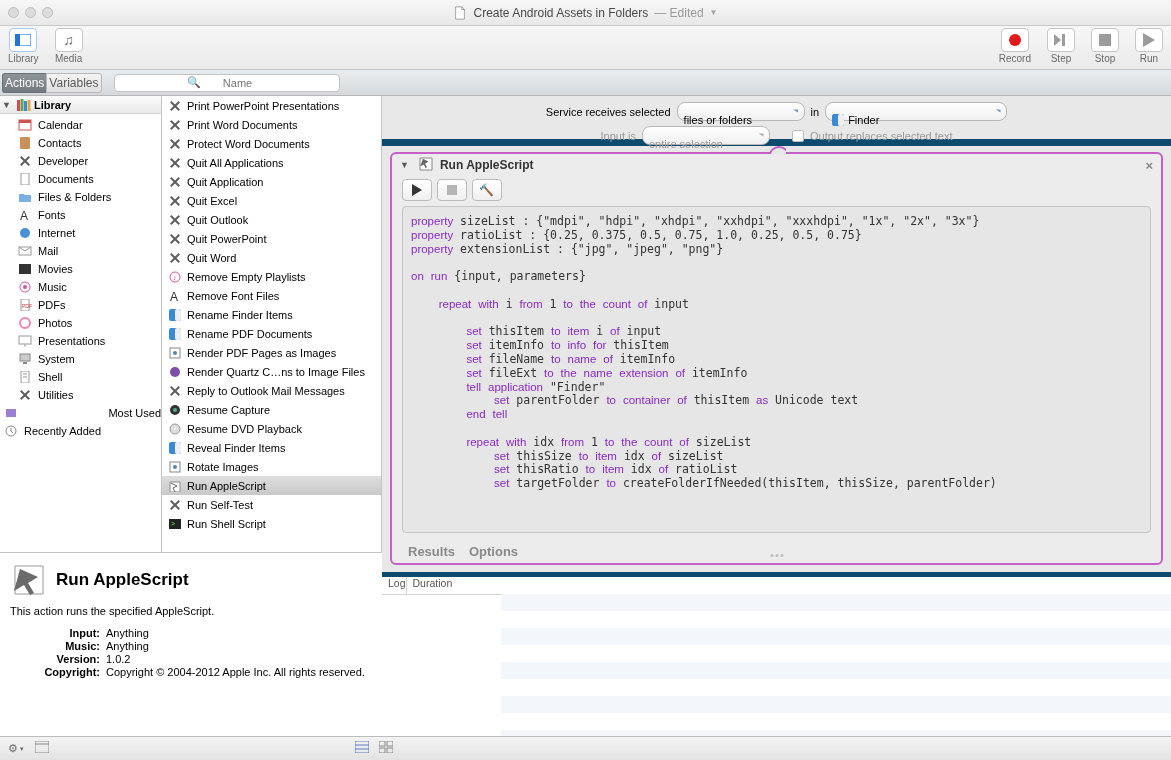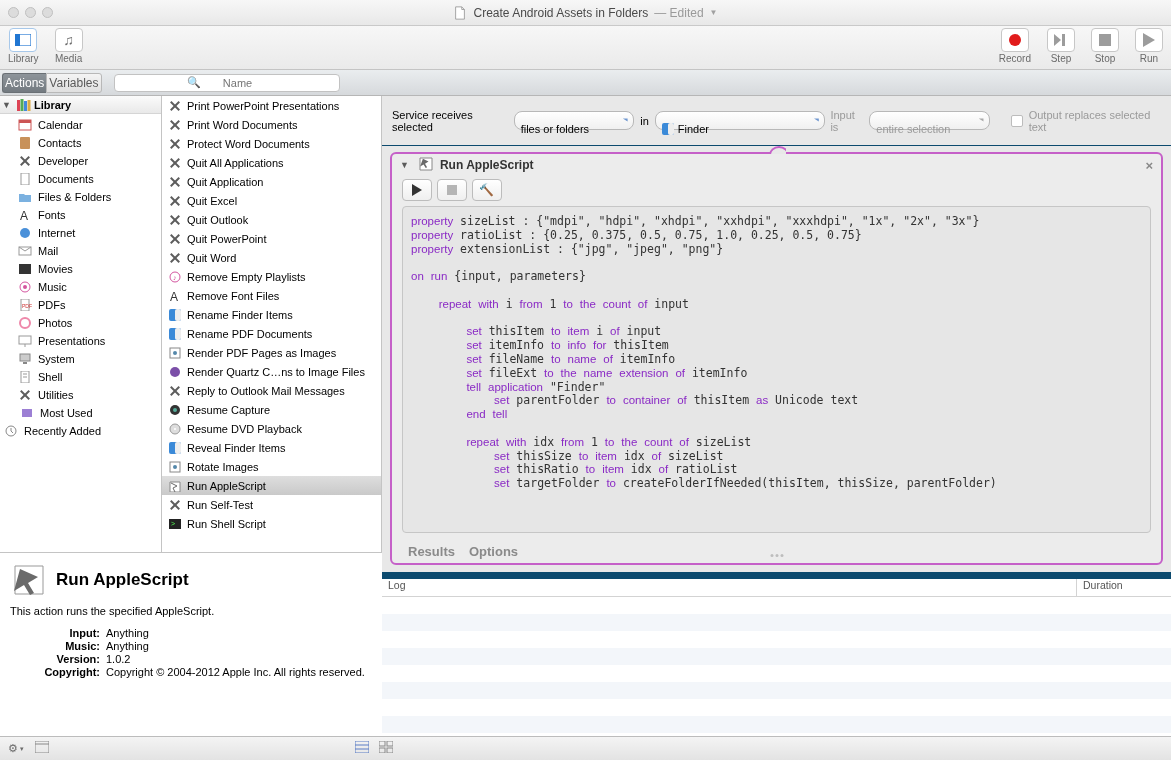--- a/index.html
+++ b/index.html
@@ -49,42 +49,42 @@
 .detail-pane{height:184px;border-top:1px solid #c4c4c4;background:#fff;display:flex;flex-direction:column;}
 .detail-pane-inner{flex:1;padding:8px 10px;overflow:auto;}
 .detail-head{display:flex;align-items:center;gap:8px;margin-bottom:6px;}
 .detail-icon{width:38px;height:38px;display:flex;align-items:center;justify-content:center;}
 .detail-title{font-size:17px;font-weight:700;}
 .detail-desc{font-size:11px;margin:5px 0 10px 0;}
 .meta-table{font-size:11px;}
 .meta-row{display:flex;margin-bottom:1px;}
 .meta-label{width:96px;text-align:right;font-weight:600;padding-right:6px;}
 .meta-val{flex:1;}
-.config-area{background:#e8e8e8;padding:6px 10px;border-bottom:1px solid #0c4a6e;height:50px;display:flex;flex-direction:row;gap:5px;align-items:center;font-size:11px;}
+.config-area{background:#e8e8e8;padding:6px 10px;border-bottom:7px solid #0c4a6e;height:50px;display:flex;flex-direction:column;gap:5px;align-items:center;font-size:11px;}
 .config-row{display:flex;align-items:center;gap:6px;}
 .sel{height:18px;border:1px solid #b8b8b8;border-radius:8px;background:linear-gradient(#fff,#f0f0f0);font-size:11px;padding:17px 18px 0 6px;position:relative;display:flex;align-items:center;white-space:nowrap;}
 .sel::after{content:"";position:absolute;right:4px;top:3px;width:8px;height:10px;background:linear-gradient(#7fa5db,#5a85c2);border-radius:2px;clip-path:polygon(20% 35%,80% 35%,50% 10%,20% 35%,50% 10%,80% 35%,80% 65%,50% 90%,20% 65%,50% 90%,80% 65%);}
 .sel.plain::after{background:#aaa;}
 .sel .appico{display:inline-block;width:12px;height:12px;margin-right:4px;}
 .chk{width:12px;height:12px;border:1px solid #bcbcbc;border-radius:2px;display:inline-block;background:#fff;}
 .workflow-area{flex:1;padding:6px 8px 0 8px;overflow:hidden;}
 .action-box{border:2px solid #c560c8;border-radius:6px;background:#ececec;height:413px;display:flex;flex-direction:column;position:relative;}
 .notch{position:absolute;top:-10px;left:50%;transform:translateX(-50%);width:18px;height:10px;overflow:hidden;}
 .notch::before{content:"";position:absolute;top:2px;left:1px;width:16px;height:16px;border:2px solid #c560c8;border-radius:50%;background:#e8e8e8;clip-path:polygon(0 0,100% 0,100% 50%,0 50%);border-bottom:none;}
 .action-head{height:22px;display:flex;align-items:center;padding:0 8px;font-size:12px;font-weight:700;color:#333;gap:6px;}
 .close-x{margin-left:auto;font-size:13px;color:#888;cursor:pointer;}
 .action-toolbar{height:28px;display:flex;align-items:center;gap:5px;padding:0 10px;}
 .smbtn{width:30px;height:22px;border:1px solid #bcbcbc;border-radius:4px;background:linear-gradient(#fff,#efefef);display:flex;align-items:center;justify-content:center;}
 .play{width:0;height:0;border-top:6px solid transparent;border-bottom:6px solid transparent;border-left:10px solid #333;}
 .stopsq{width:10px;height:10px;background:#b5b5b5;}
 .hammer{font-size:12px;}
 .script-box{flex:1;margin:2px 10px 6px 10px;border:1px solid #c6c6c6;border-radius:4px;background:#e6e6e6;padding:8px;font-family:Menlo,Consolas,monospace;font-size:11.5px;line-height:1.2;white-space:pre;overflow:hidden;color:#333;}
 .script-box .kw{color:#8a2ac5;}
 .results-bar{height:24px;display:flex;align-items:center;gap:14px;padding:0 16px;font-size:13px;color:#8a8a8a;font-weight:600;}
-.log-area{height:164px;border-top:7px solid #0c4a6e;background:#fff;display:flex;flex-direction:column;}
+.log-area{height:164px;border-top:5px solid #0c4a6e;background:#fff;display:flex;flex-direction:row;}
 .log-head{display:flex;height:18px;border-bottom:1px solid #d3d3d3;font-size:10.5px;color:#555;}
 .log-col1{flex:1;padding-left:6px;border-right:1px solid #d3d3d3;}
 .log-col2{width:94px;padding-left:6px;}
 .log-rows{flex:1;background:repeating-linear-gradient(#fff 0,#fff 17px,#f3f6fa 17px,#f3f6fa 34px);}
 .statusbar{height:24px;background:linear-gradient(#f4f4f4,#e3e3e3);border-top:1px solid #bcbcbc;display:flex;align-items:center;padding:0 8px;font-size:12px;color:#6c6c6c;gap:12px;}
 .statusbar .rt{margin-left:auto;display:flex;gap:10px;padding-right:770px;}
 .gear{font-size:11px;display:flex;align-items:center;gap:2px;}
 .dot-grip{position:absolute;bottom:6px;left:50%;transform:translateX(-50%);display:flex;gap:2px;}
 .dot-grip span{width:3px;height:3px;border-radius:50%;background:#bdbdbd;}
 .x-crossed{position:relative;width:14px;height:14px;}
@@ -311,21 +311,21 @@
                 </svg>
               </span>
               <span>Shell</span>
             </div>
             <div class="lib-item">
               <span class="folder-ico">
                 <div class="x-crossed"></div>
               </span>
               <span>Utilities</span>
             </div>
-            <div class="lib-item" style="padding-left: 20px;">
+            <div class="lib-item" style="padding-left: 4px; justify-content: space-between;">
               <span class="folder-ico">
                 <svg width="14" height="12" viewBox="0 0 14 12">
                   <rect x="2" y="2" width="10" height="8" fill="#9c7fd4"></rect>
                 </svg>
               </span>
               <span>Most Used</span>
             </div>
             <div class="lib-item" style="padding-left: 4px;">
               <span class="folder-ico">
                 <svg width="14" height="12" viewBox="0 0 14 12">

